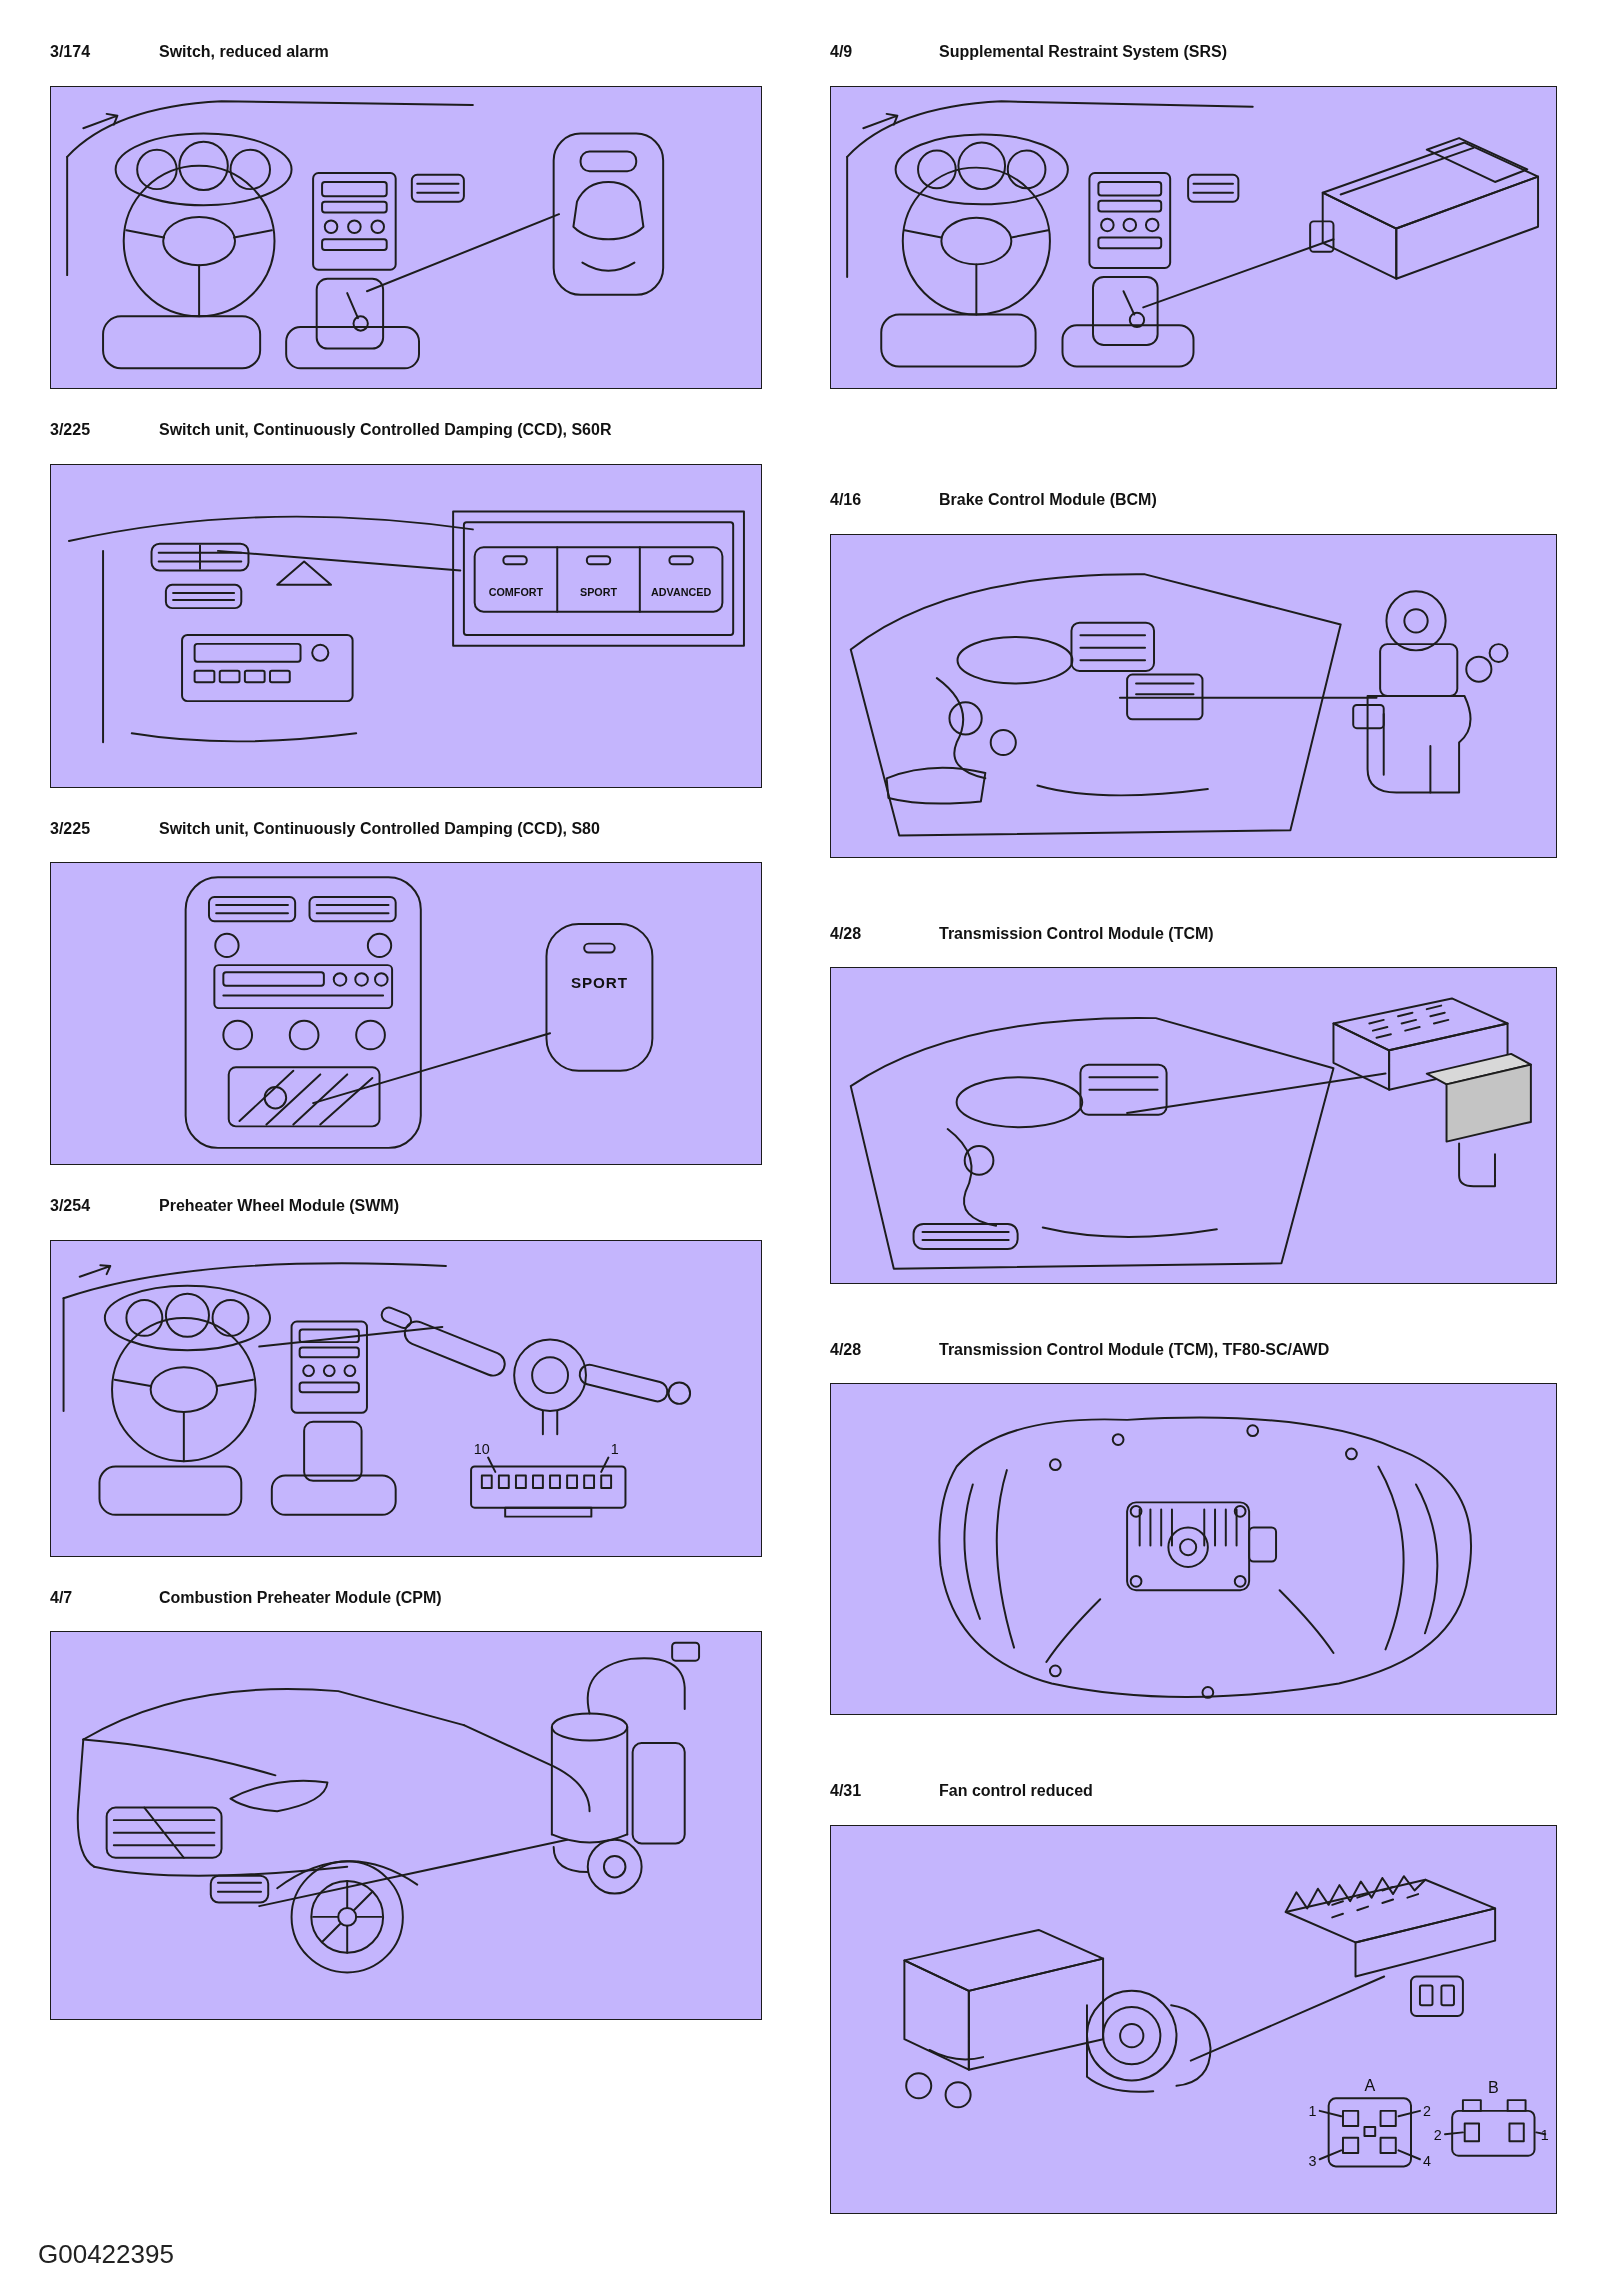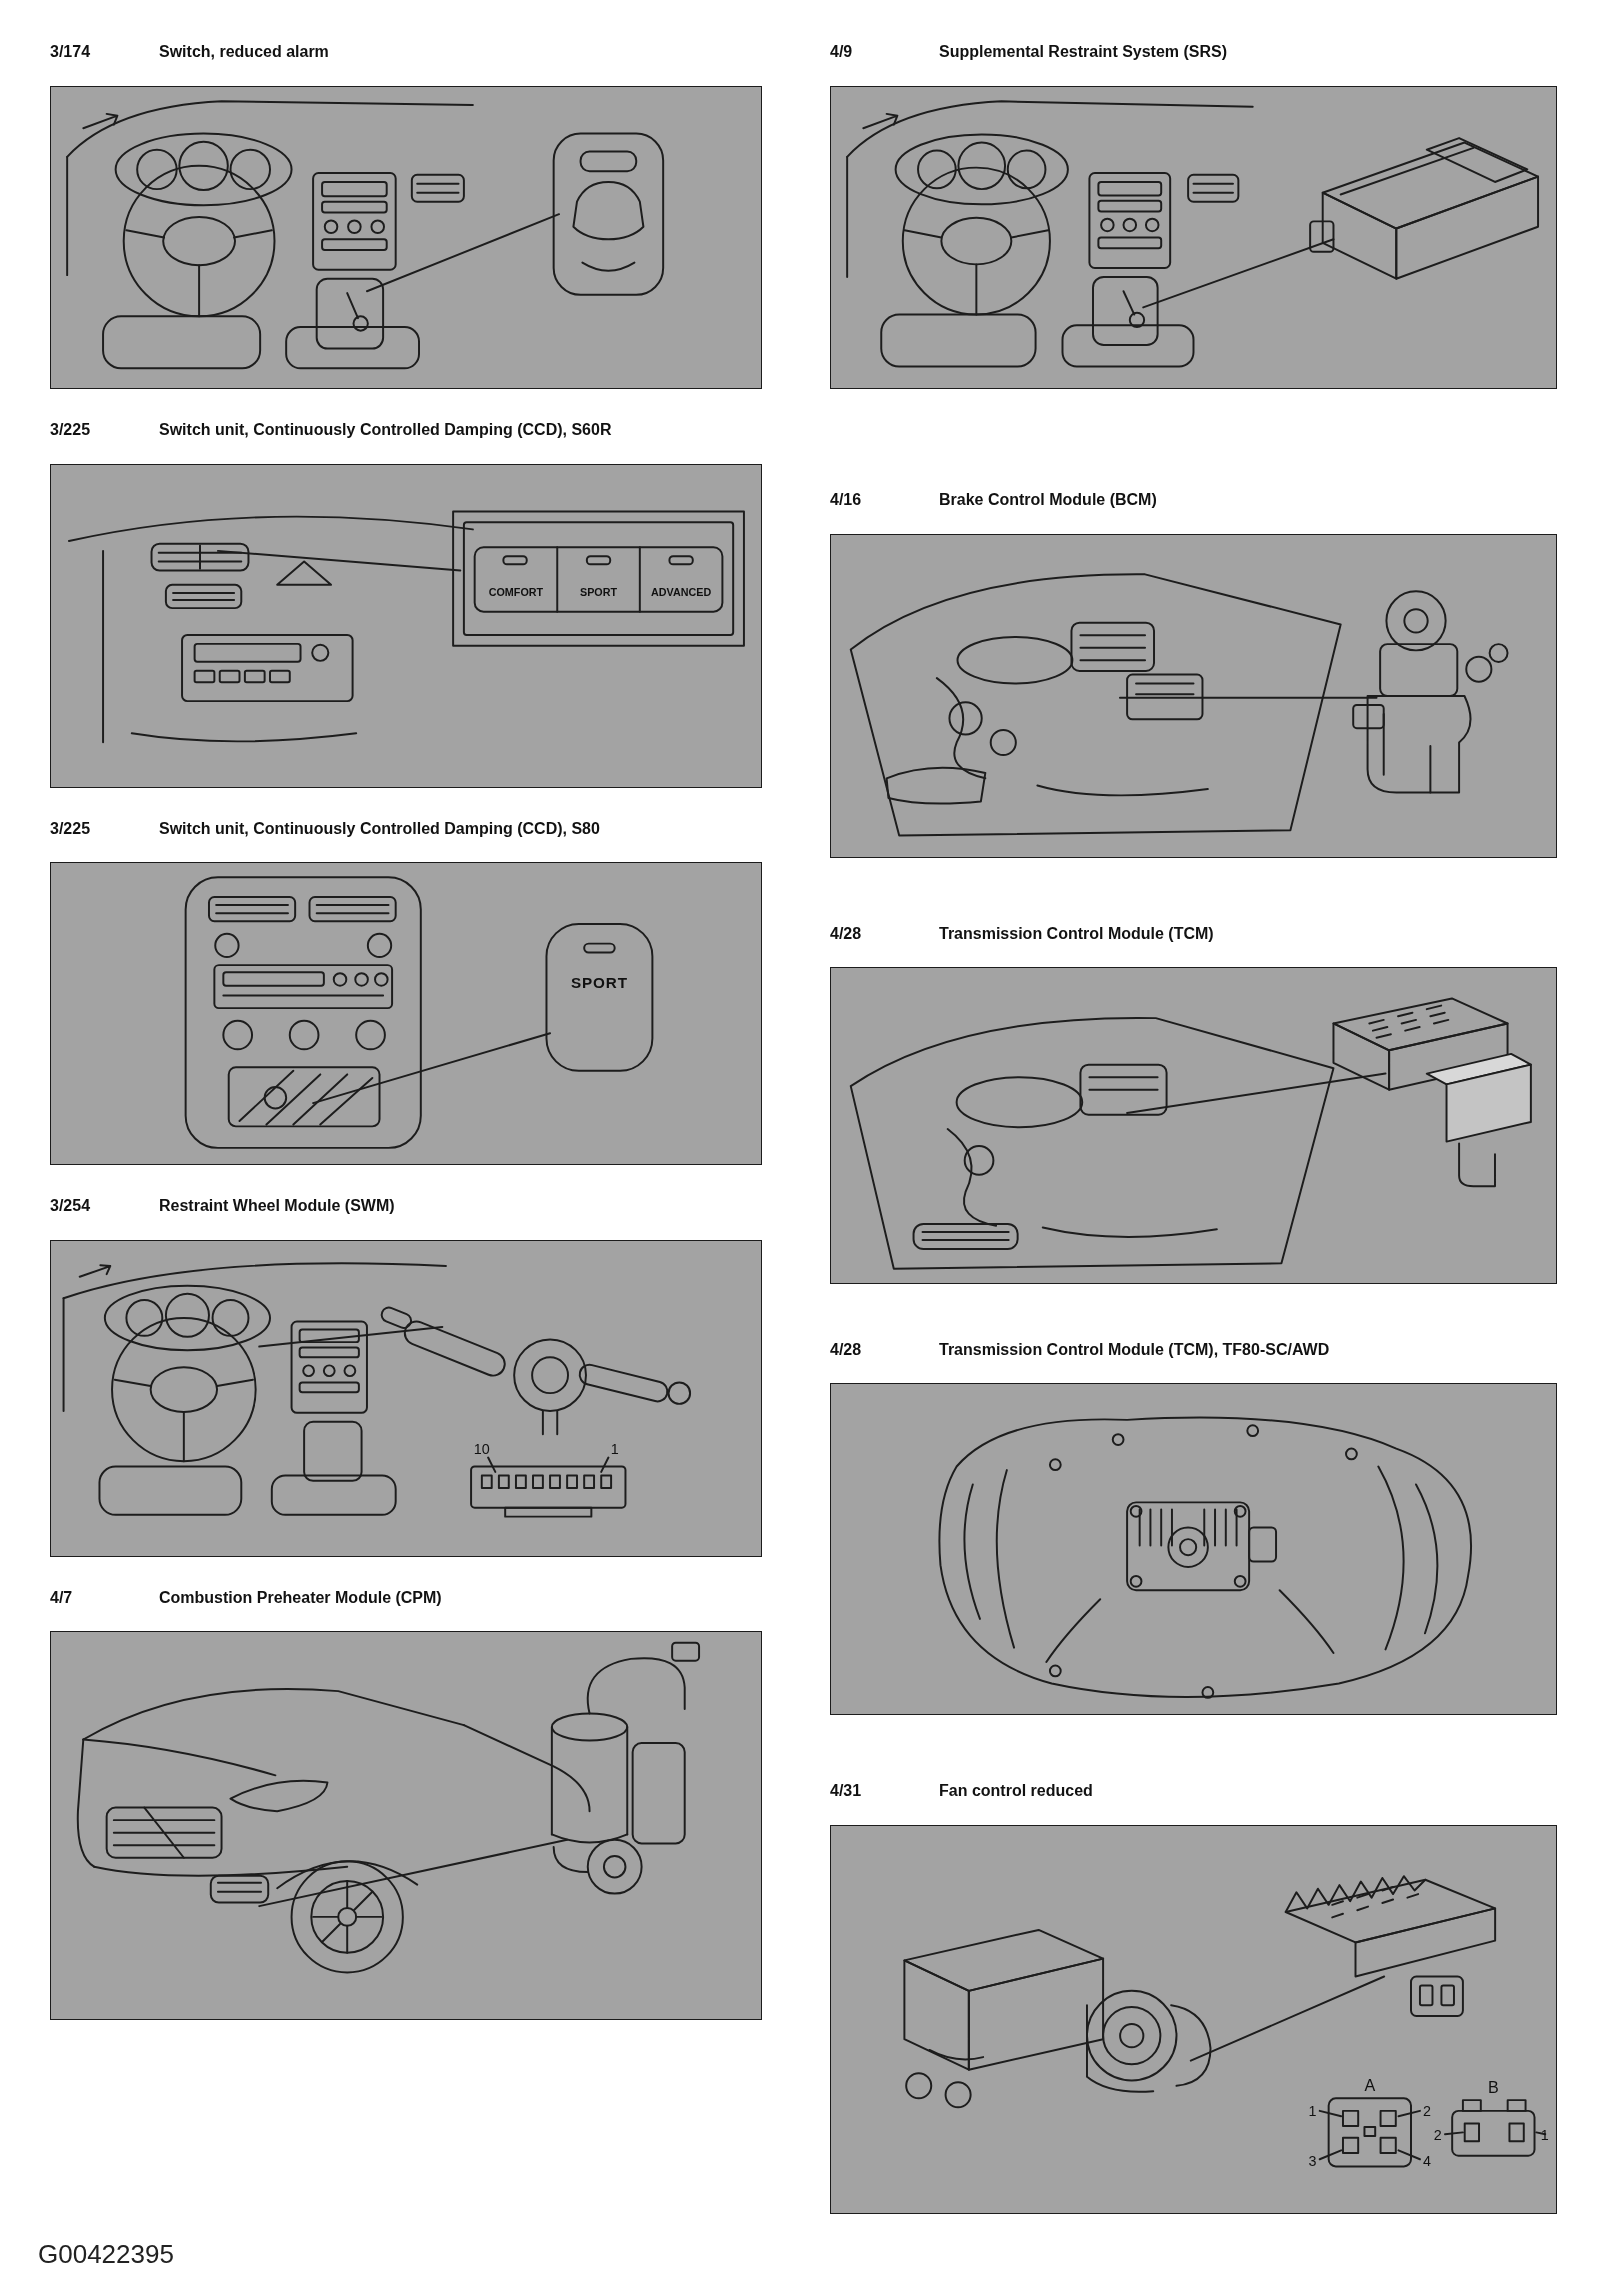--- a/index.html
+++ b/index.html
@@ -14,21 +14,21 @@
   .col-right { width:727px;gap:35px; }
   .fig-heading {
     display:flex; margin:30px 0 23px; font-size:16px; font-weight:bold;
     line-height:1.35; color:#121212;
   }
   .fig-heading.first { margin-top:5.4px; }
   .mt-lg { margin-top:65px; }
   .mt-sm { margin-top:19.7px; }
   .ref { width:109px; flex:none; }
   .title { max-width:502px; }
-  .fig-box { border:1.8px solid #1c1c1c; background:#a3a3a3; box-sizing:content-box; }
+  .fig-box { border:1.8px solid #1c1c1c; background:#c4b5fd; box-sizing:content-box; }
   .h336{height:301px}.h352{height:315px}.h360{height:322px}.h368{height:330px}.h432{height:387px}
   .fig-box svg { display:block; width:100%; height:100%; }
   .ln { stroke:#1d1d1d; stroke-width:2.2; fill:none; stroke-linecap:round; stroke-linejoin:round; }
   .svg-label { font-family:"Liberation Sans", sans-serif; fill:#111; stroke:none; }
   .lbl-sm  { font-size:12px; font-weight:bold; }
   .lbl-md  { font-size:17px; font-weight:bold; letter-spacing:1px; }
   .lbl-pin { font-size:16px; font-weight:normal; }
   .lbl-conn{ font-size:18px; font-weight:normal; }
   .footer-code {
     position:absolute; left:38px; bottom:23px; font-size:26px; color:#222;
@@ -156,21 +156,21 @@
               <rect x="594" y="90" width="34" height="10" rx="5"></rect>
             </g>
             <text class="svg-label lbl-md" x="611" y="140" text-anchor="middle">SPORT</text>
           </svg>
         </div>
       </section>
 
       <section>
         <h2 class="fig-heading">
           <span class="ref">3/254</span>
-          <span class="title">Restraint Wheel Module (SWM)</span>
+          <span class="title">Preheater Wheel Module (SWM)</span>
         </h2>
         <div class="fig-box h352">
           <svg viewBox="0 0 791 352" preserveAspectRatio="none">
             <g class="ln">
               <path d="M14,64 Q160,14 440,28"></path>
               <path d="M14,64 L14,190"></path>
               <path d="M32,40 L66,28 M66,28 L55,27 M66,28 L62,37"></path>
               <ellipse cx="152" cy="86" rx="92" ry="36"></ellipse>
               <circle cx="104" cy="86" r="20"></circle>
                 <circle cx="152" cy="83" r="24"></circle>

